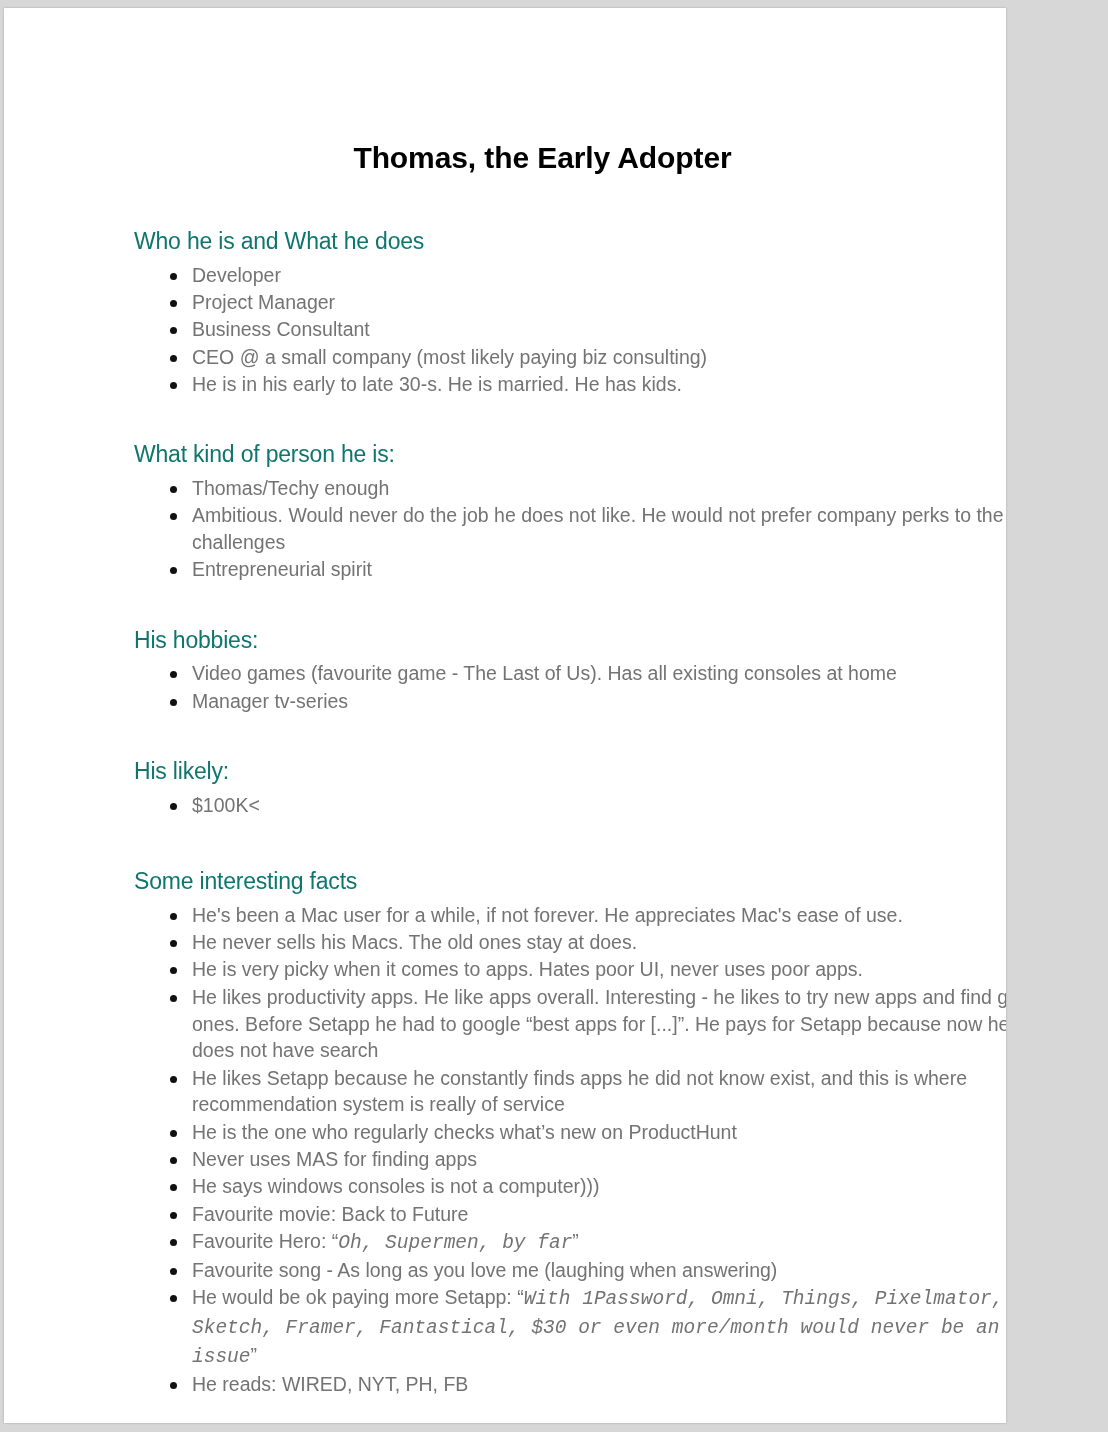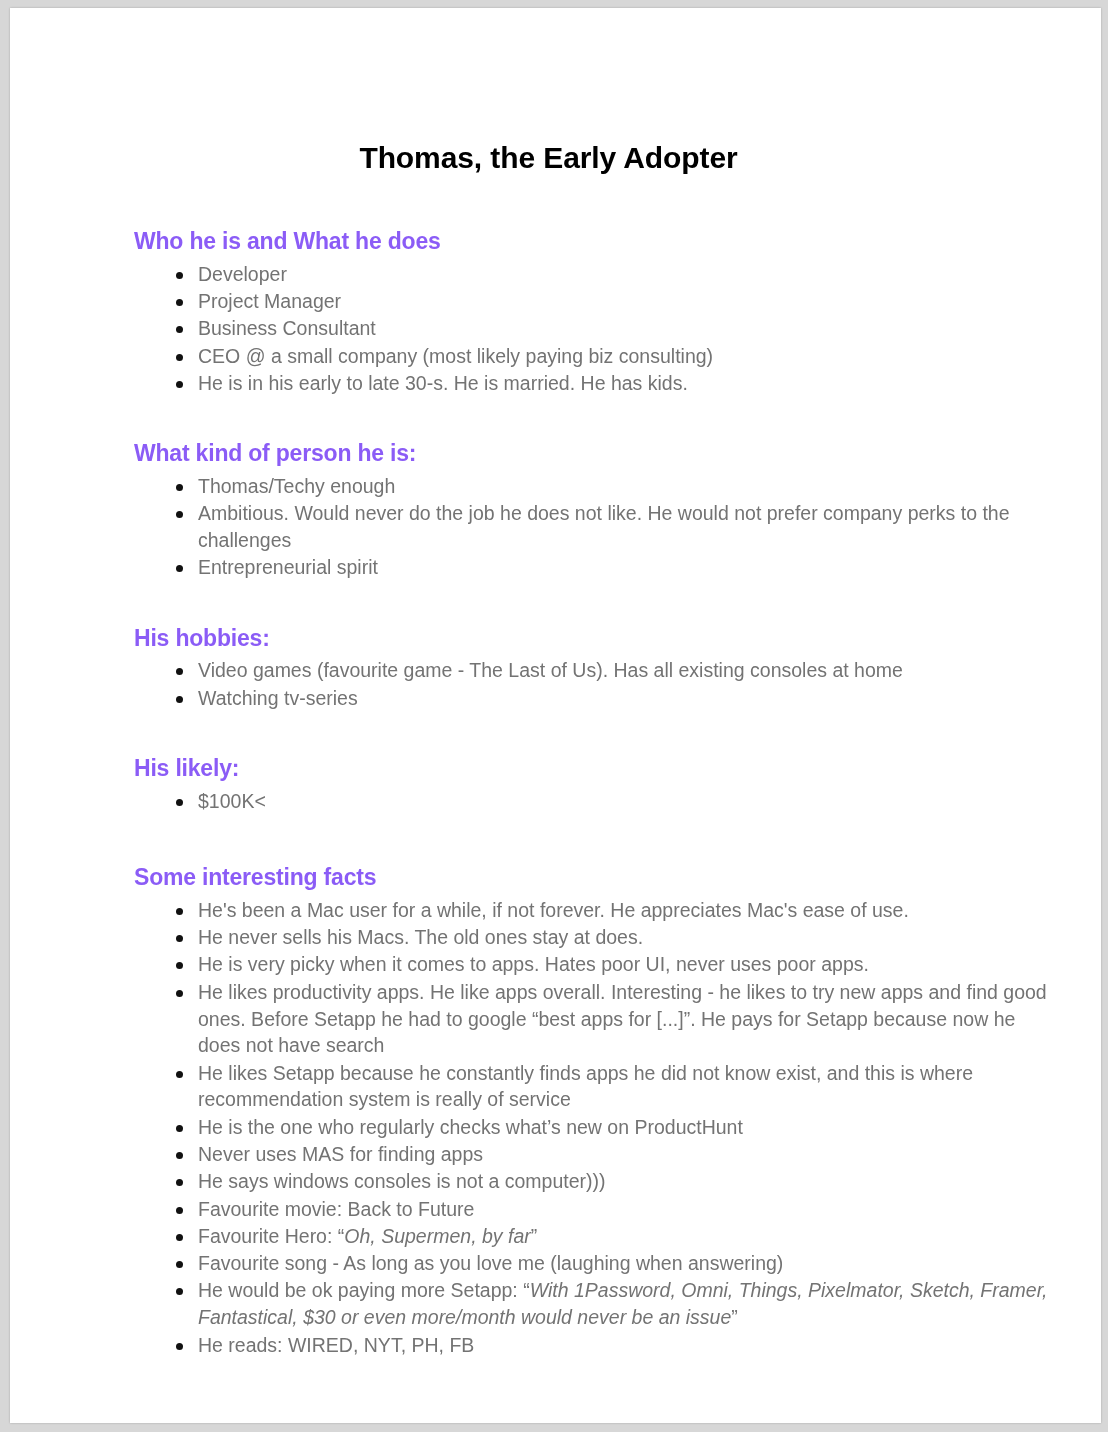--- a/index.html
+++ b/index.html
@@ -12,23 +12,23 @@
   }
   #viewport {
     width: 1108px;
     height: 1432px;
     position: relative;
     background: #d7d7d7;
     overflow: hidden;
   }
   #page {
     position: absolute;
-    left: 10px;
+    left: 4px;
     top: 8px;
-    width: 1091px;
+    width: 1002px;
     height: 1415px;
     background: #ffffff;
     box-shadow: 0 0 2px rgba(0,0,0,0.22);
     overflow: hidden;
   }
   #doc-body {
     position: absolute;
     left: 0;
     top: 0;
     width: 1091px;
@@ -44,23 +44,23 @@
     padding-top: 132px;
     padding-right: 14px;
     line-height: 1.2;
   }
   .section {
     padding-left: 124px;
     padding-right: 40px;
   }
   .section-heading {
     font-size: 23px;
-    font-weight: bold;
-    color: #8b5cf6;
-    margin: 0;
+    font-weight: normal;
+    color: #0f766e;
+    margin: 6px;
     line-height: 1.25;
     letter-spacing: -0.2px;
   }
   .sec-who      { margin-top: 51px; }
   .sec-person   { margin-top: 42px; }
   .sec-hobbies  { margin-top: 42px; }
   .sec-income   { margin-top: 42px; }
   .sec-facts    { margin-top: 48px; }
 
   ul.bullets {
@@ -81,21 +81,21 @@
     content: "";
     position: absolute;
     left: 42px;
     top: 11px;
     width: 7px;
     height: 7px;
     border-radius: 50%;
     background: #111;
   }
   .bullet-text { display: inline; }
-  em.q { font-style: italic; }
+  em.q { font-style: italic; font-family: Liberation Mono, monospace; }
 </style>
 </head>
 <body>
 
 <div id="viewport">
   <div id="page">
     <div id="doc-body">
 
       <h1 class="doc-title">Thomas, the Early Adopter</h1>
 
@@ -116,21 +116,21 @@
           <li><span class="bullet-text">Thomas/Techy enough</span></li>
           <li><span class="bullet-text">Ambitious. Would never do the job he does not like. He would not prefer company perks to the challenges</span></li>
           <li><span class="bullet-text">Entrepreneurial spirit</span></li>
         </ul>
       </div>
 
       <div class="section sec-hobbies">
         <h2 class="section-heading">His hobbies:</h2>
         <ul class="bullets">
           <li><span class="bullet-text">Video games (favourite game - The Last of Us). Has all existing consoles at home</span></li>
-          <li><span class="bullet-text">Watching tv-series</span></li>
+          <li><span class="bullet-text">Manager tv-series</span></li>
         </ul>
       </div>
 
       <div class="section sec-income">
         <h2 class="section-heading">His likely:</h2>
         <ul class="bullets">
           <li><span class="bullet-text">$100K&lt;</span></li>
         </ul>
       </div>
 

